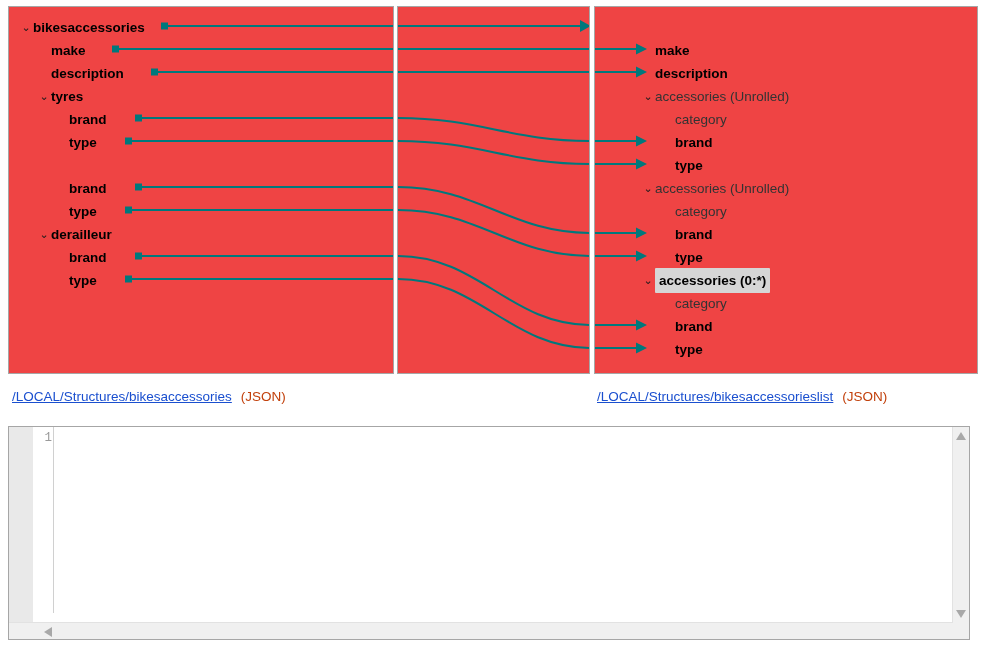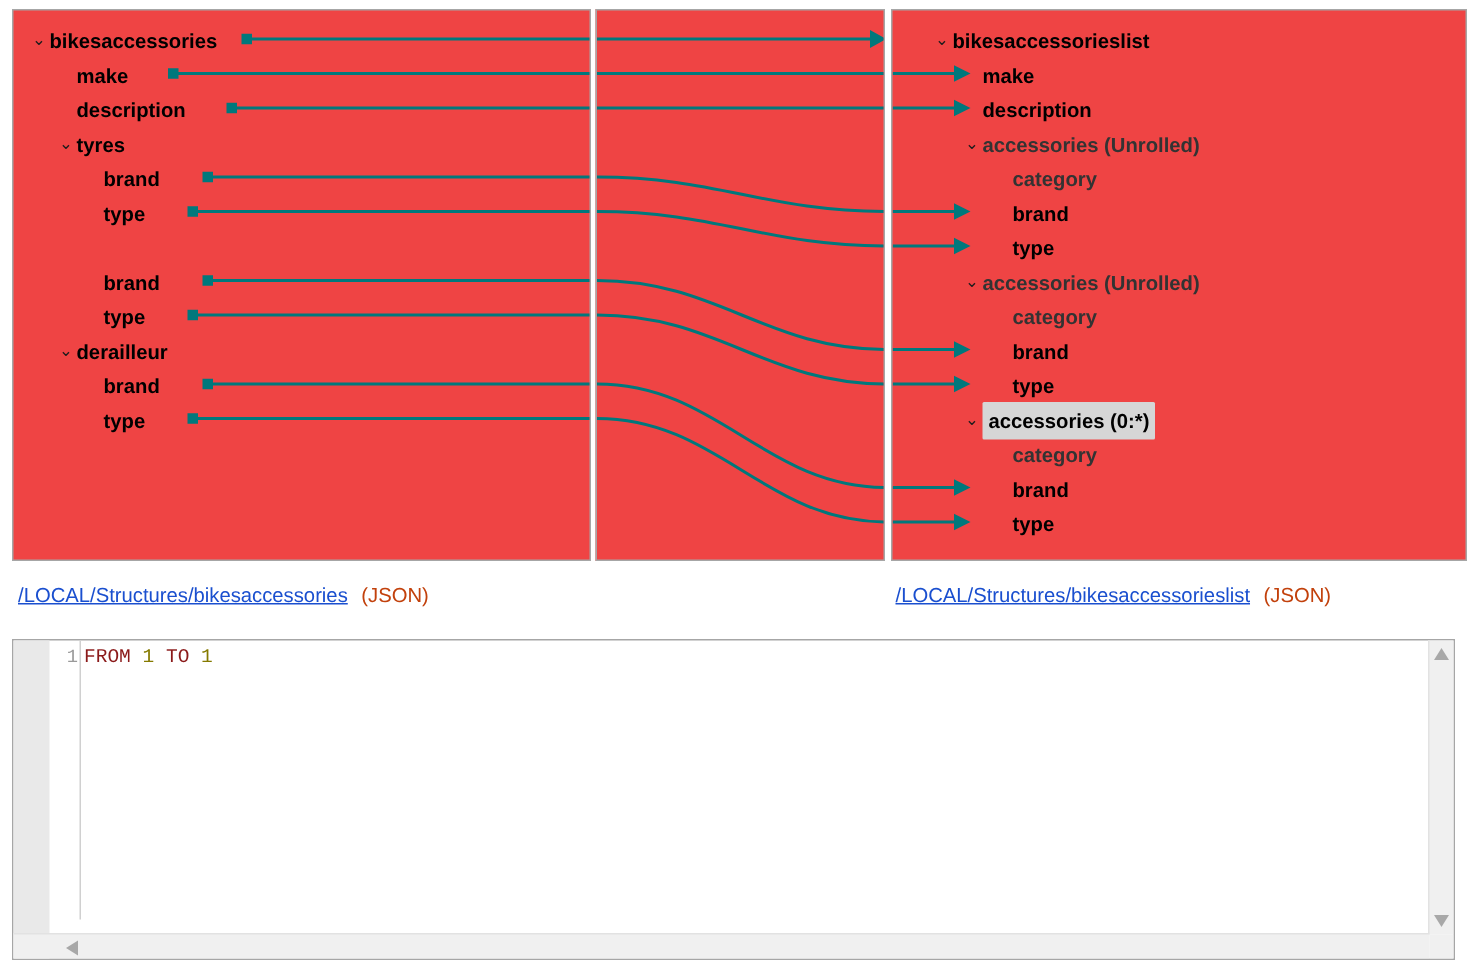--- a/index.html
+++ b/index.html
@@ -43,21 +43,21 @@
     color:#1c1c1c;
     font-size:11px;
     vertical-align:middle;
   }
   .row .lbl{
     display:inline-block;
     vertical-align:middle;
     font-size:13.5px;
   }
   .bold .lbl{font-weight:bold;color:#000;}
-  .muted .lbl{font-weight:bold;color:#333333;}
+  .muted .lbl{font-weight:normal;color:#333333;}
   .sel{
     display:inline-block;
     background:#d6d6d6;
     padding:1px 4px;
     border-radius:1px;
   }
 
   
   #links{position:absolute;left:0;top:0;width:193px;height:368px;}
   #srcLines{position:absolute;left:0;top:0;width:386px;height:368px;pointer-events:none;}
@@ -183,21 +183,20 @@
         <line x1="0" y1="226" x2="42" y2="226" stroke="#00787c" stroke-width="2"></line>
         <polygon points="41,220.5 52,226 41,231.5" fill="#00787c"></polygon>
         <line x1="0" y1="249" x2="42" y2="249" stroke="#00787c" stroke-width="2"></line>
         <polygon points="41,243.5 52,249 41,254.5" fill="#00787c"></polygon>
         <line x1="0" y1="318" x2="42" y2="318" stroke="#00787c" stroke-width="2"></line>
         <polygon points="41,312.5 52,318 41,323.5" fill="#00787c"></polygon>
         <line x1="0" y1="341" x2="42" y2="341" stroke="#00787c" stroke-width="2"></line>
         <polygon points="41,335.5 52,341 41,346.5" fill="#00787c"></polygon>
       </svg>
     <div class="tree" id="target-tree">
-        <div class="row bold" style="top: 8px; padding-left: 26px;"><span class="twisty">⌄</span><span class="lbl">bikesaccessorieslist</span></div>
         <div class="row bold" style="top: 31px; padding-left: 46px;"><span class="twisty"></span><span class="lbl">make</span></div>
         <div class="row bold" style="top: 54px; padding-left: 46px;"><span class="twisty"></span><span class="lbl">description</span></div>
         <div class="row muted" style="top: 77px; padding-left: 46px;"><span class="twisty">⌄</span><span class="lbl">accessories (Unrolled)</span></div>
         <div class="row muted" style="top: 100px; padding-left: 66px;"><span class="twisty"></span><span class="lbl">category</span></div>
         <div class="row bold" style="top: 123px; padding-left: 66px;"><span class="twisty"></span><span class="lbl">brand</span></div>
         <div class="row bold" style="top: 146px; padding-left: 66px;"><span class="twisty"></span><span class="lbl">type</span></div>
         <div class="row muted" style="top: 169px; padding-left: 46px;"><span class="twisty">⌄</span><span class="lbl">accessories (Unrolled)</span></div>
         <div class="row muted" style="top: 192px; padding-left: 66px;"><span class="twisty"></span><span class="lbl">category</span></div>
         <div class="row bold" style="top: 215px; padding-left: 66px;"><span class="twisty"></span><span class="lbl">brand</span></div>
         <div class="row bold" style="top: 238px; padding-left: 66px;"><span class="twisty"></span><span class="lbl">type</span></div>
@@ -214,21 +213,20 @@
 </div>
 
 <div class="pathrow" id="path-target">
   <span class="plink">/LOCAL/Structures/bikesaccessorieslist</span><span class="ptype">(JSON)</span>
 </div>
 
 <div id="editor">
   <div id="gutter"></div>
   <div id="gutter-sep"></div>
   <div id="linenos" style="white-space: pre;">1</div>
-  <div id="code"><span class="kw">FROM</span><span> </span><span class="num">1</span><span> </span><span class="kw">TO</span><span> </span><span class="num">1</span></div>
 
   <div id="vscroll">
     <div class="arrowbtn up"></div>
     <div class="arrowbtn down"></div>
   </div>
   <div id="hscroll">
     <div class="arrowbtn left"></div>
   </div>
   <div id="corner"></div>
 </div>

